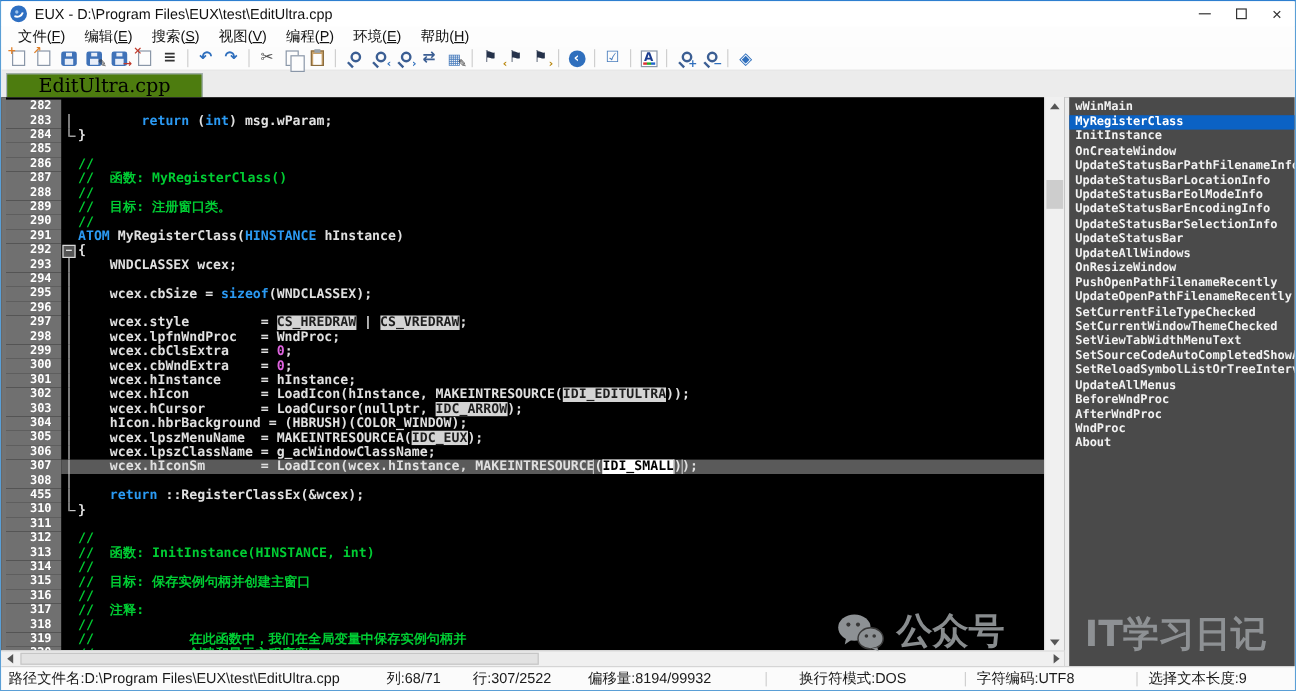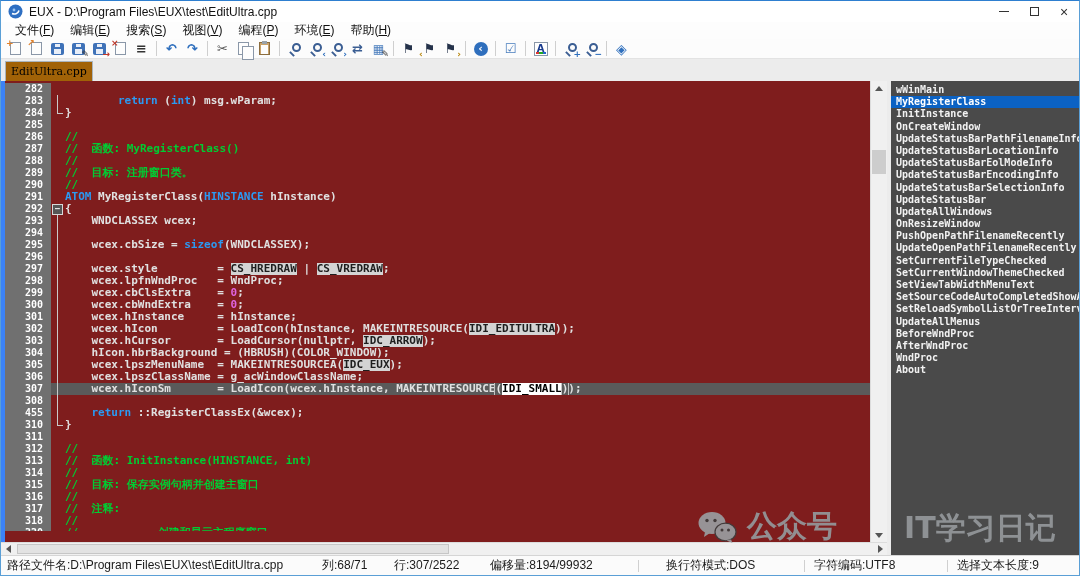--- a/index.html
+++ b/index.html
@@ -42,27 +42,27 @@
   .sh.mag{width:9px;height:9px;border:2px solid #3b5e93;border-radius:50%;margin:-3px 0 0 3px;}
   .sh.mag::after{content:"";position:absolute;width:6px;height:2px;background:#3b5e93;left:-5px;top:8px;transform:rotate(45deg);}
   .sh.circle{width:14px;height:14px;background:#2f6fbd;border-radius:50%;color:#fff;
     font-weight:bold;font-size:11px;line-height:13px;text-align:center;}
   .sh.abox{width:14px;height:14px;background:#fff;border:1px solid #8a97a8;color:#1a3c8f;
     font-weight:bold;font-size:10px;line-height:12px;text-align:center;}
   .sh.abox::after{content:"";position:absolute;left:1px;bottom:1px;width:10px;height:2px;
     background:linear-gradient(90deg,#d33 0 33%,#2a2 33% 66%,#26c 66%);}
   
   .tabbar{height:22px;background:#ececec;display:flex;align-items:flex-end;padding-left:4px;}
-  .tab{height:20px;background:#a16207;border:1px solid #aab4bd;border-bottom:none;
-    padding:0 5px;font-family:"DejaVu Serif",serif;font-size:11px;line-height:19px;color:#000;}
+  .tab{height:20px;background:#4d7c0f;border:1px solid #aab4bd;border-bottom:none;
+    padding:0 26px;font-family:"DejaVu Serif",serif;font-size:16px;line-height:19px;color:#000;}
   
   .content-row{display:flex;height:474px;background:#ececec;}
   .left-col{flex:1;display:flex;flex-direction:column;min-width:0;}
   .editor-area{height:461px;display:flex;}
-  .editor{flex:1;background:#7f1d1d;overflow:hidden;border-left:4px solid #3b82f6;padding-top:2px;min-width:0;}
+  .editor{flex:1;background:#000000;overflow:hidden;border-left:4px solid #737373;padding-top:2px;min-width:0;}
   .line{display:flex;height:12px;line-height:12px;font-family:"DejaVu Sans Mono",monospace;
     font-weight:bold;font-size:11px;}
   .line.clip{height:4px;overflow:hidden;}
   .num{width:46px;flex:none;background:#707070;color:#fff;text-align:right;
     padding-right:8px;font-size:10px;}
   .fold{width:14px;flex:none;position:relative;}
   .code{flex:1;white-space:pre;color:#e0e0e0;overflow:hidden;}
   .line.cur .fold,.line.cur .code{background:#5a5a5a;}
   .fold.bar::before{content:"";position:absolute;left:6px;top:0;bottom:0;border-left:1px solid #c9c9c9;}
   .fold.end::before{content:"";position:absolute;left:6px;top:0;height:7px;border-left:1px solid #c9c9c9;}
@@ -436,20 +436,25 @@
             </div>
             <div class="line">
               <span class="num">317</span>
               <span class="fold "></span>
               <span class="code"><span class="sg s-com">//  注释:</span></span>
             </div>
             <div class="line">
               <span class="num">318</span>
               <span class="fold "></span>
               <span class="code"><span class="sg s-com">//</span></span>
+            </div>
+            <div class="line">
+              <span class="num">319</span>
+              <span class="fold "></span>
+              <span class="code"><span class="sg s-com">//            在此函数中，我们在全局变量中保存实例句柄并</span></span>
             </div>
             <div class="line clip">
               <span class="num">320</span>
               <span class="fold "></span>
               <span class="code"><span class="sg s-com">//            创建和显示主程序窗口</span></span>
             </div>
           </div>
         <div class="vscroll">
           <span class="sbtn">
               <i class="tri-up"></i>

